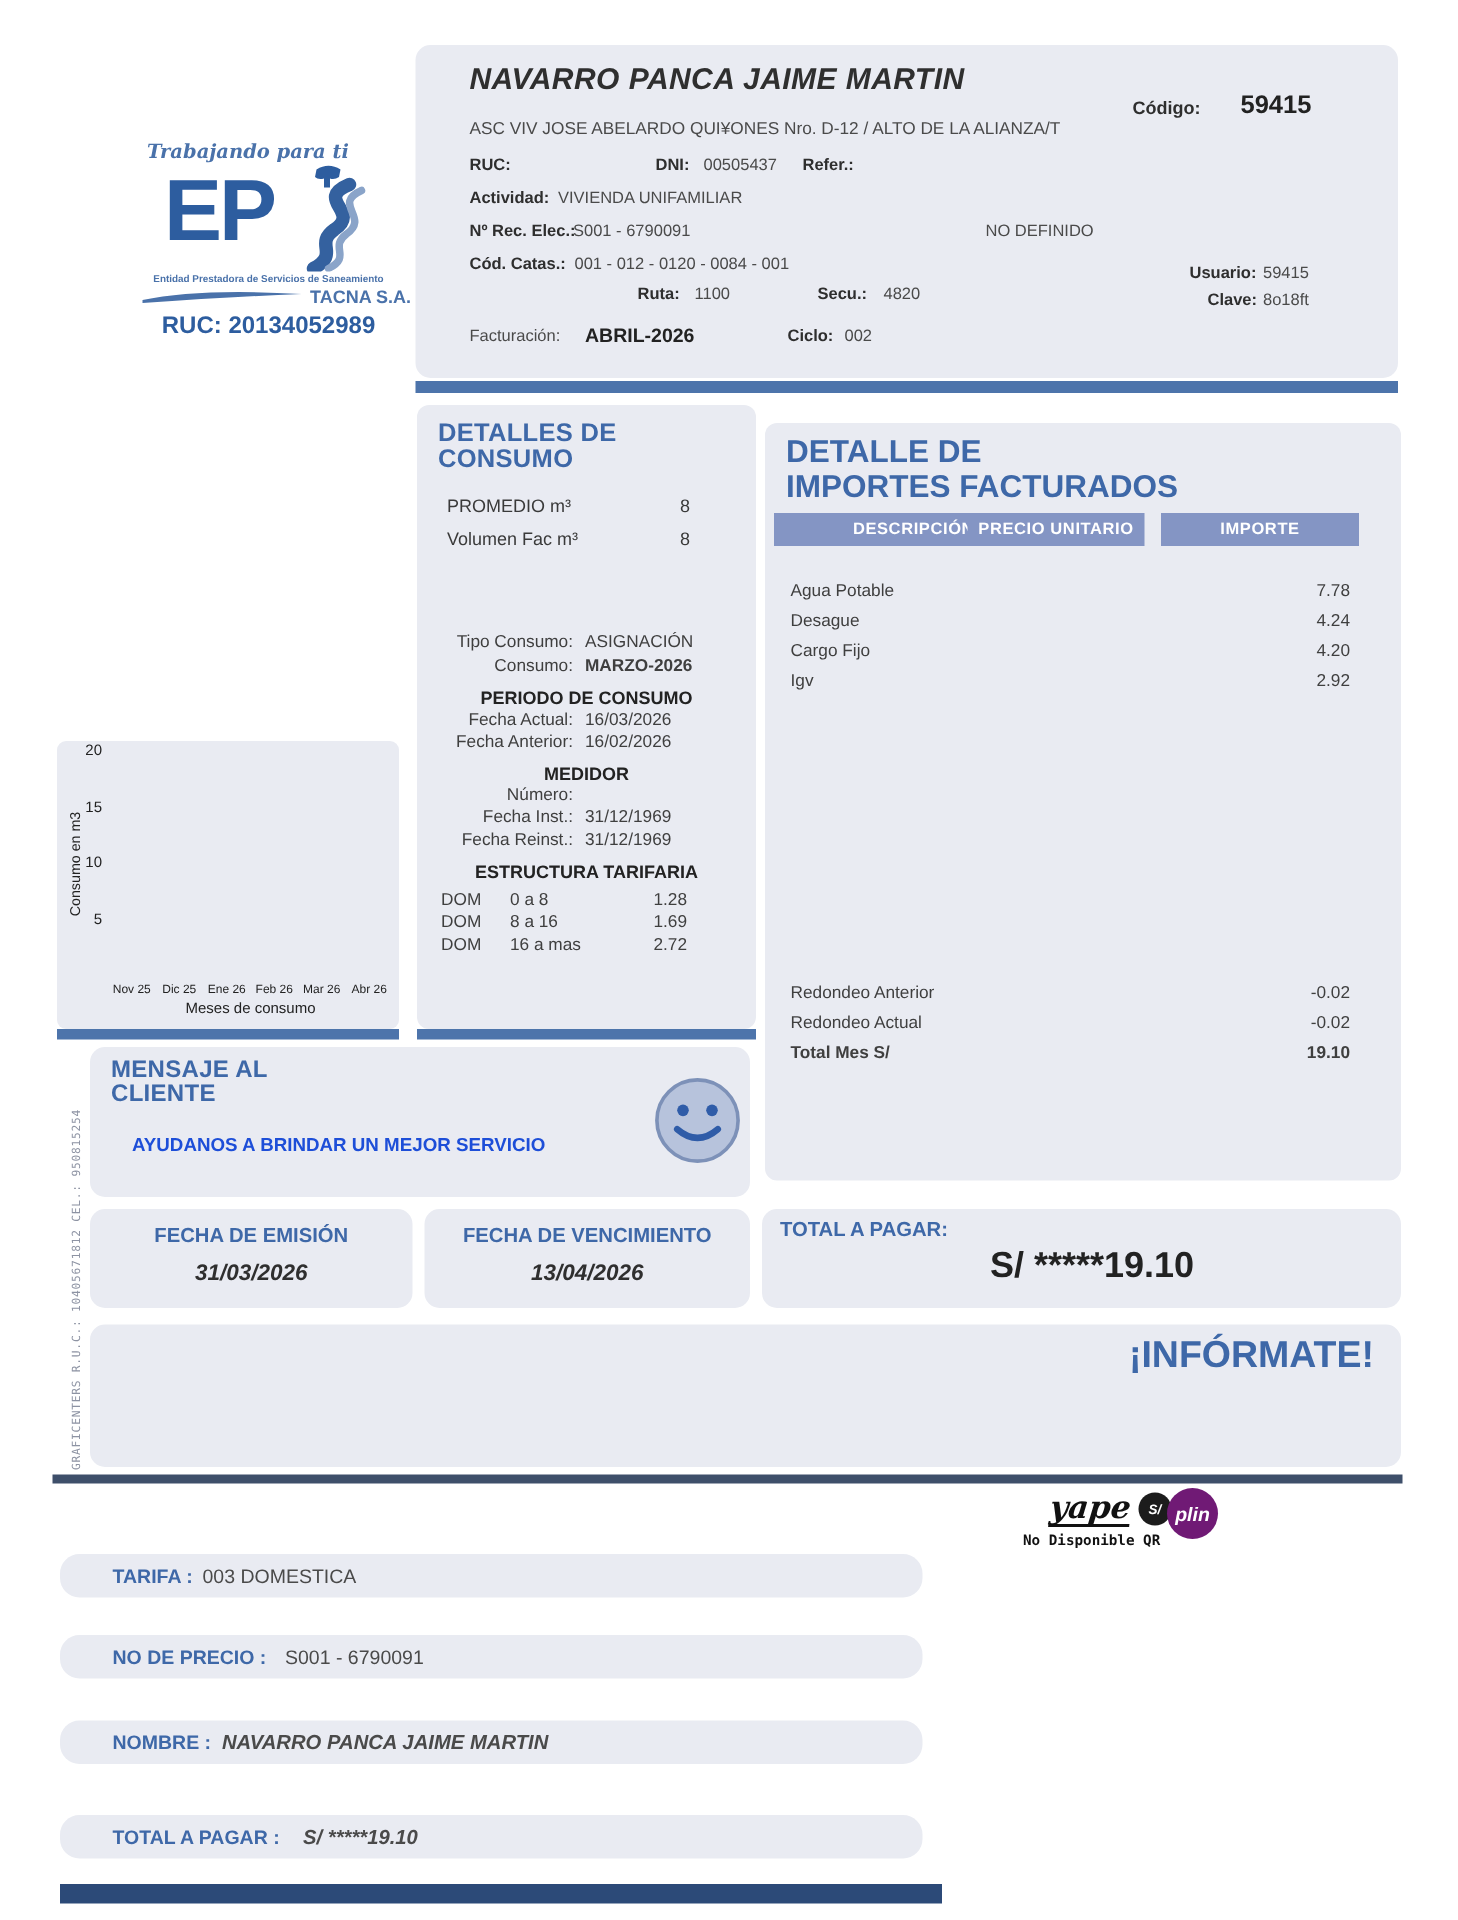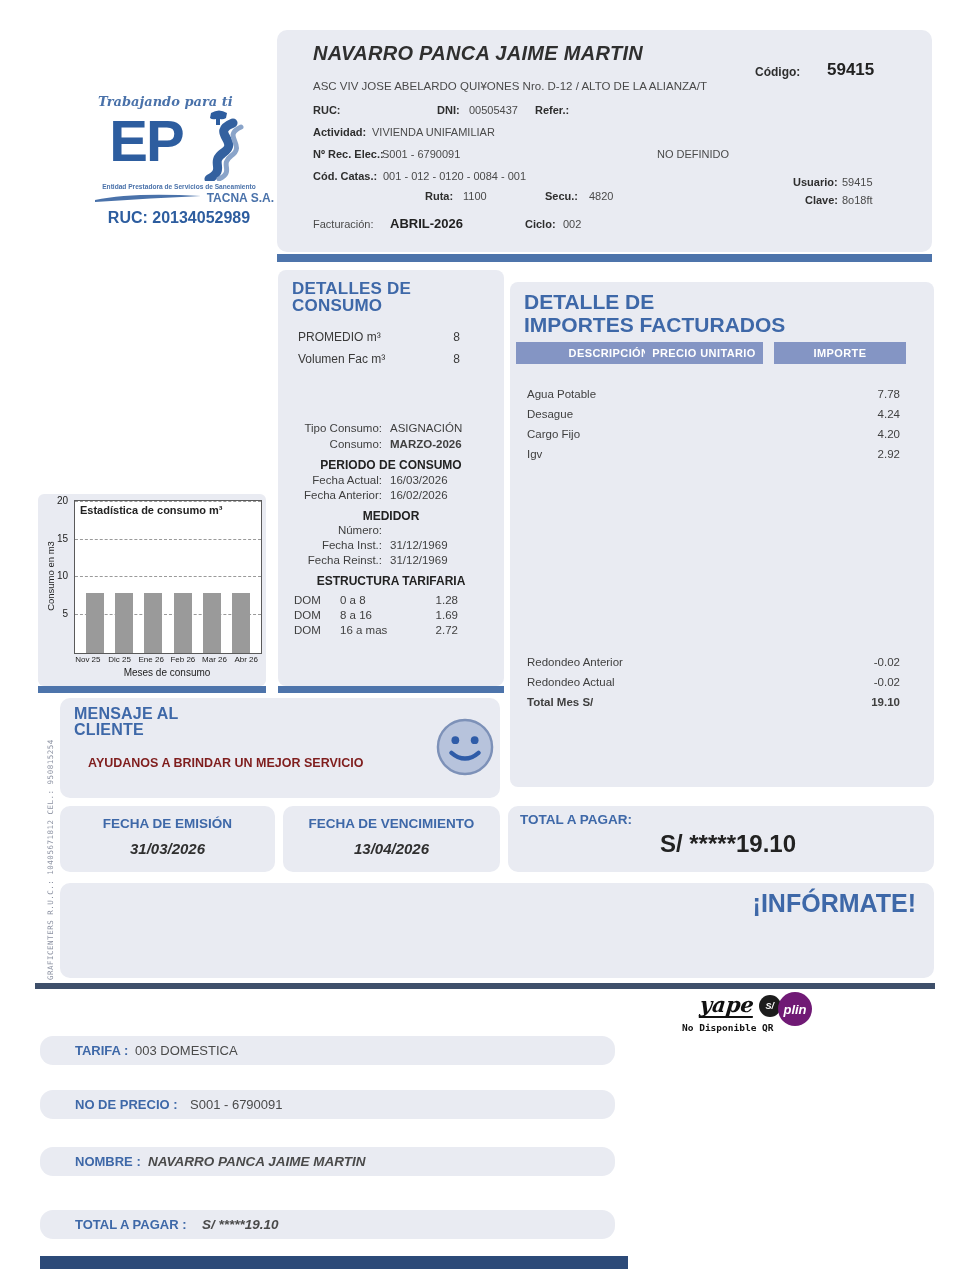--- a/index.html
+++ b/index.html
@@ -187,37 +187,20 @@
 
 
   <div class="card chart-card">
     <div id="chart-yticks">
         <div class="ytick" style="top: 107.5px;">5</div>
         <div class="ytick" style="top: 70px;">10</div>
         <div class="ytick" style="top: 32.5px;">15</div>
         <div class="ytick" style="top: -5px;">20</div>
       </div>
     <div class="chart-ylabel">Consumo en m3</div>
-    <div id="chart-plot">
-      <div class="chart-title">Estadística de consumo m³</div>
-      <div id="chart-grid">
-          <div class="gridline" style="top: 112.5px;"></div>
-          <div class="gridline" style="top: 75px;"></div>
-          <div class="gridline" style="top: 37.5px;"></div>
-          <div class="gridline" style="top: 0px;"></div>
-        </div>
-      <div id="chart-bars">
-          <div class="bar" style="height: 60px; background: rgb(154, 154, 154);"></div>
-          <div class="bar" style="height: 60px; background: rgb(154, 154, 154);"></div>
-          <div class="bar" style="height: 60px; background: rgb(154, 154, 154);"></div>
-          <div class="bar" style="height: 60px; background: rgb(154, 154, 154);"></div>
-          <div class="bar" style="height: 60px; background: rgb(154, 154, 154);"></div>
-          <div class="bar" style="height: 60px; background: rgb(154, 154, 154);"></div>
-        </div>
-    </div>
     <div id="chart-xlabels">
         <span class="xlab">Nov 25</span>
         <span class="xlab">Dic 25</span>
         <span class="xlab">Ene 26</span>
         <span class="xlab">Feb 26</span>
         <span class="xlab">Mar 26</span>
         <span class="xlab">Abr 26</span>
       </div>
     <div class="chart-xlabel">Meses de consumo</div>
   </div>
@@ -314,21 +297,21 @@
     </div>
     <div class="red-row bold" style="top:414px;">
       <span class="imp-desc bold">Total Mes S/</span>
       <span class="imp-val bold">19.10</span>
     </div>
   </div>
 
   <div class="card mensaje-card">
     <div class="abs sec-title" style="left:14px;top:8px;font-size:16px;line-height:16px;">MENSAJE AL</div>
     <div class="abs sec-title" style="left:14px;top:24px;font-size:16px;line-height:16px;">CLIENTE</div>
-    <div class="abs bold" style="left:28px;top:58px;font-size:12.5px;color:#7f1d1d;">AYUDANOS A BRINDAR UN MEJOR SERVICIO</div>
+    <div class="abs bold" style="left:28px;top:58px;font-size:12.5px;color:#1d4ed8;">AYUDANOS A BRINDAR UN MEJOR SERVICIO</div>
     <svg class="smiley" width="58" height="58" viewBox="0 0 60 60">
       <circle cx="30" cy="30" r="28" fill="#b7c3dc" stroke="#7d91b8" stroke-width="2.5"></circle>
       <circle cx="20" cy="23" r="4" fill="#2f5ca8"></circle>
       <circle cx="40" cy="23" r="4" fill="#2f5ca8"></circle>
       <path d="M16 36 Q30 48 44 36" fill="none" stroke="#2f5ca8" stroke-width="4.5" stroke-linecap="round"></path>
     </svg>
   </div>
 
   <div class="card emision-card">
     <div class="fecha-title">FECHA DE EMISIÓN</div>

